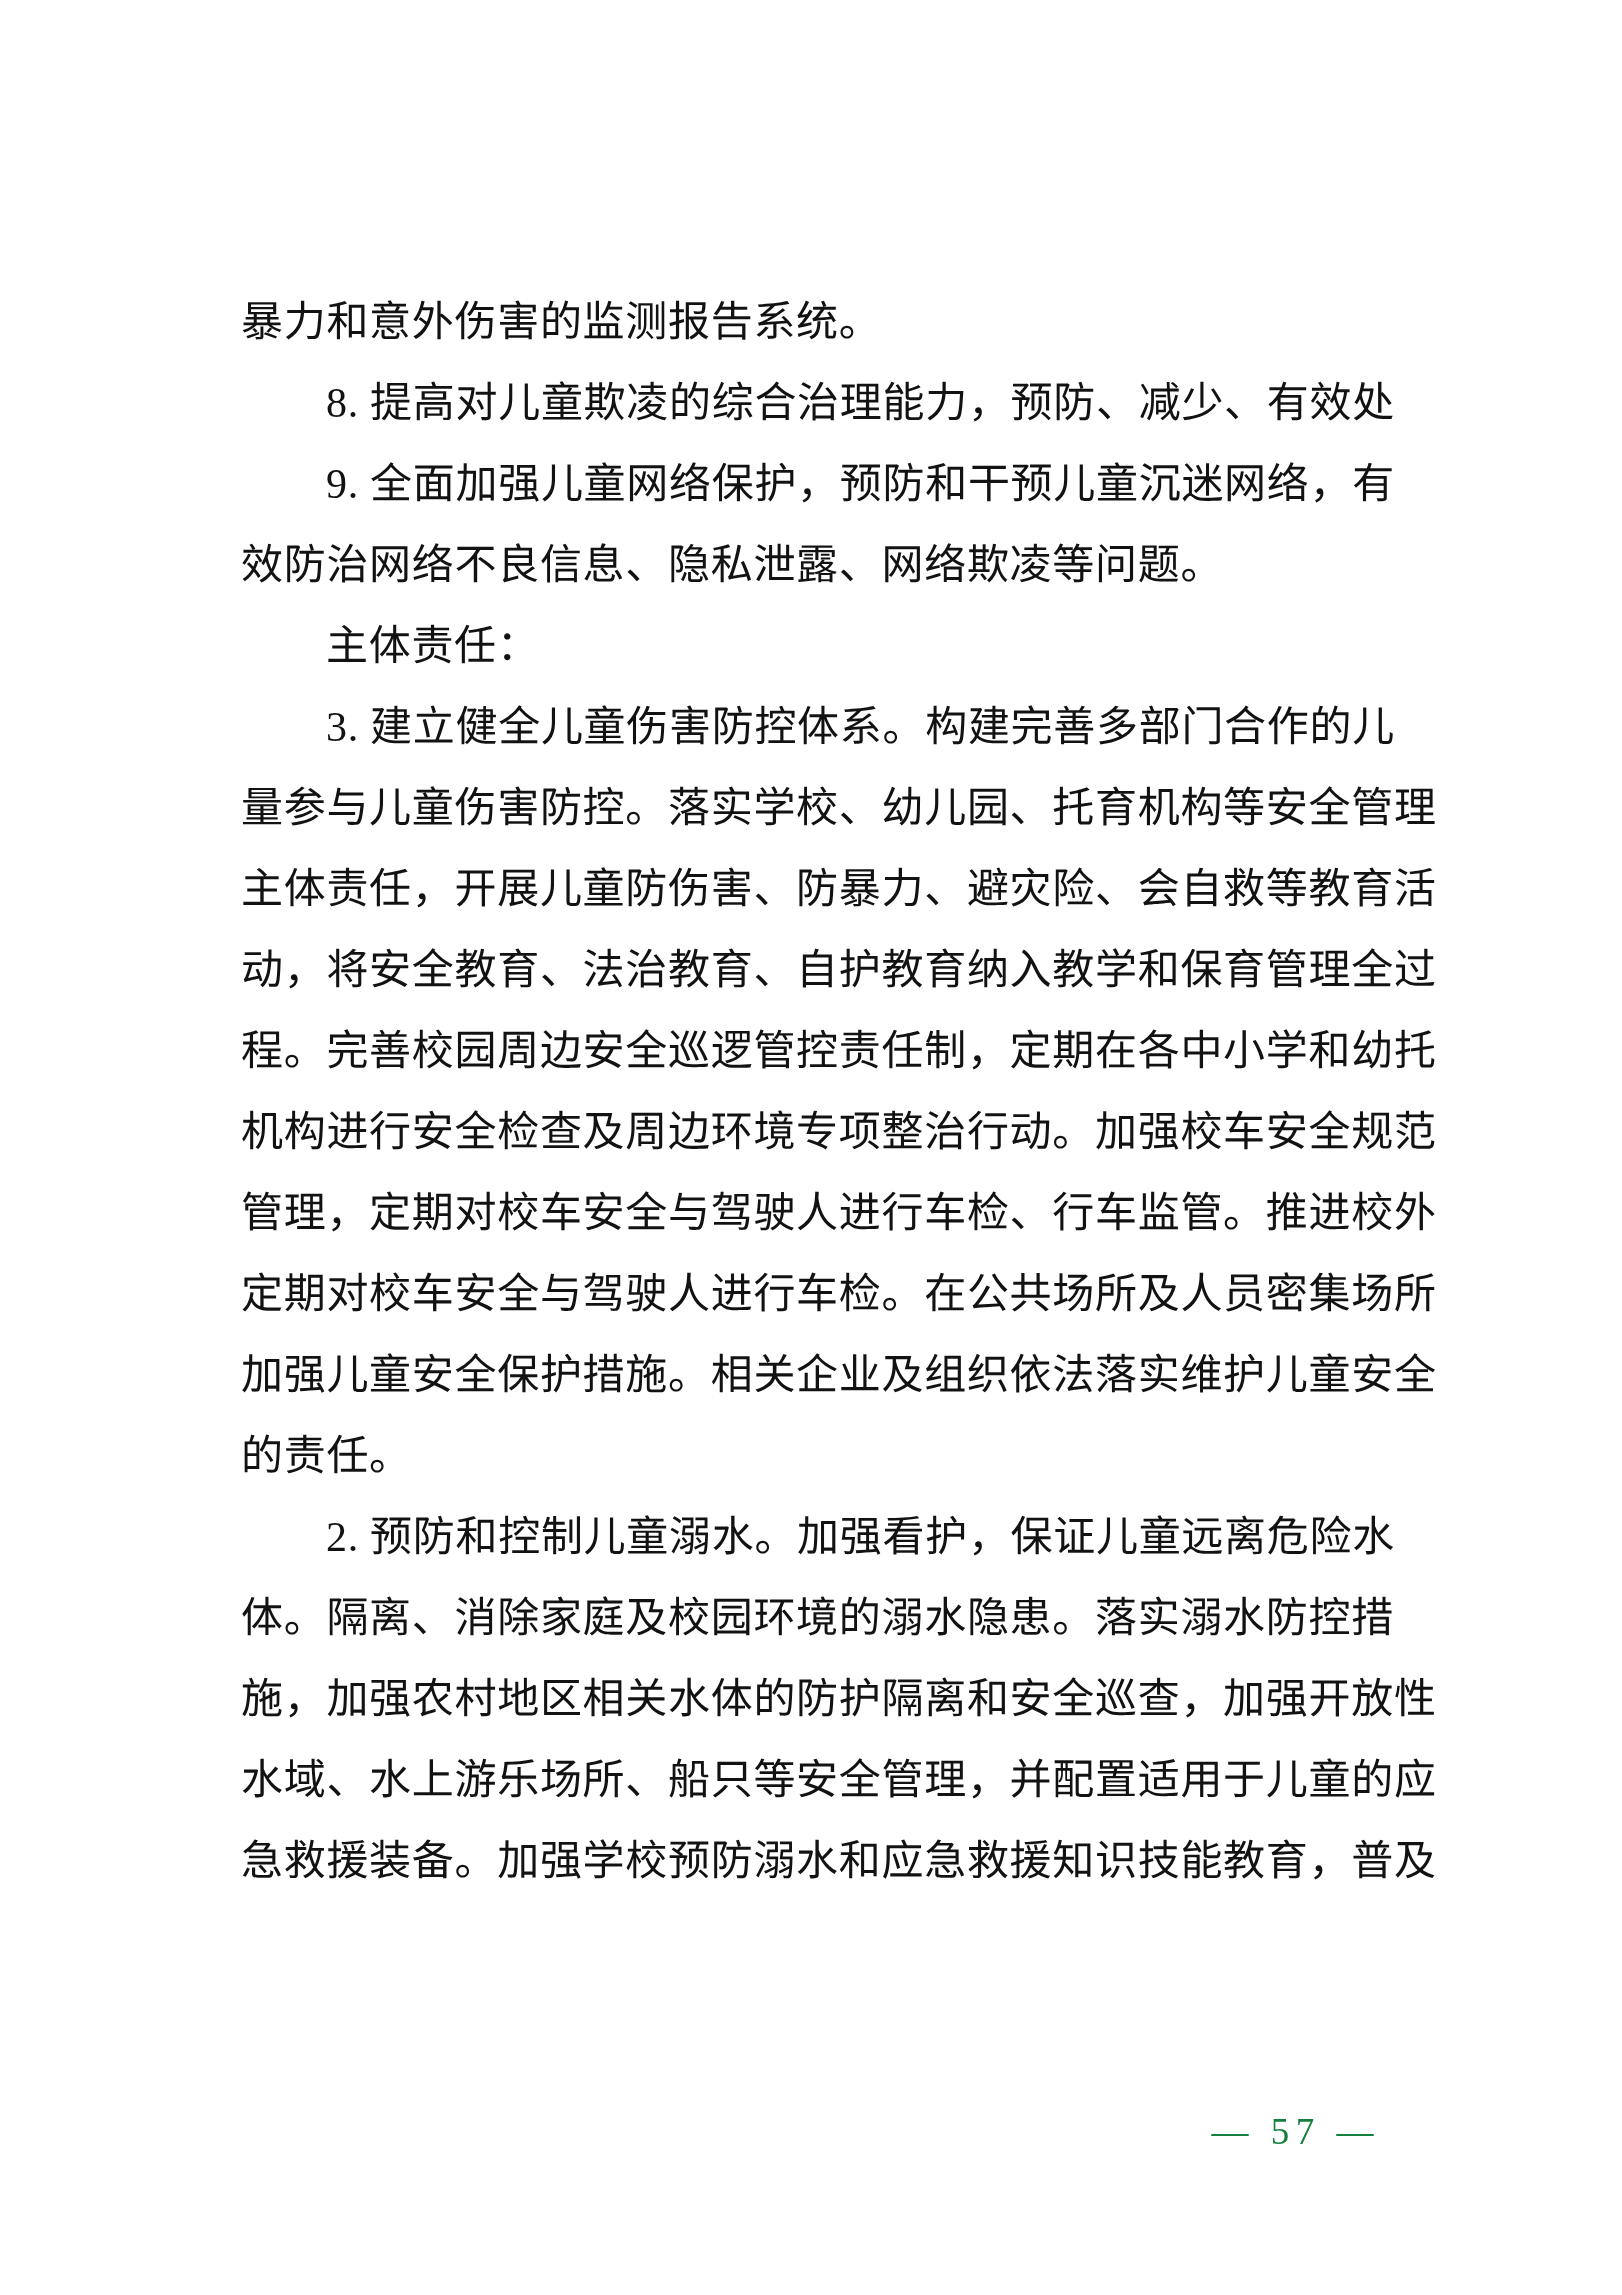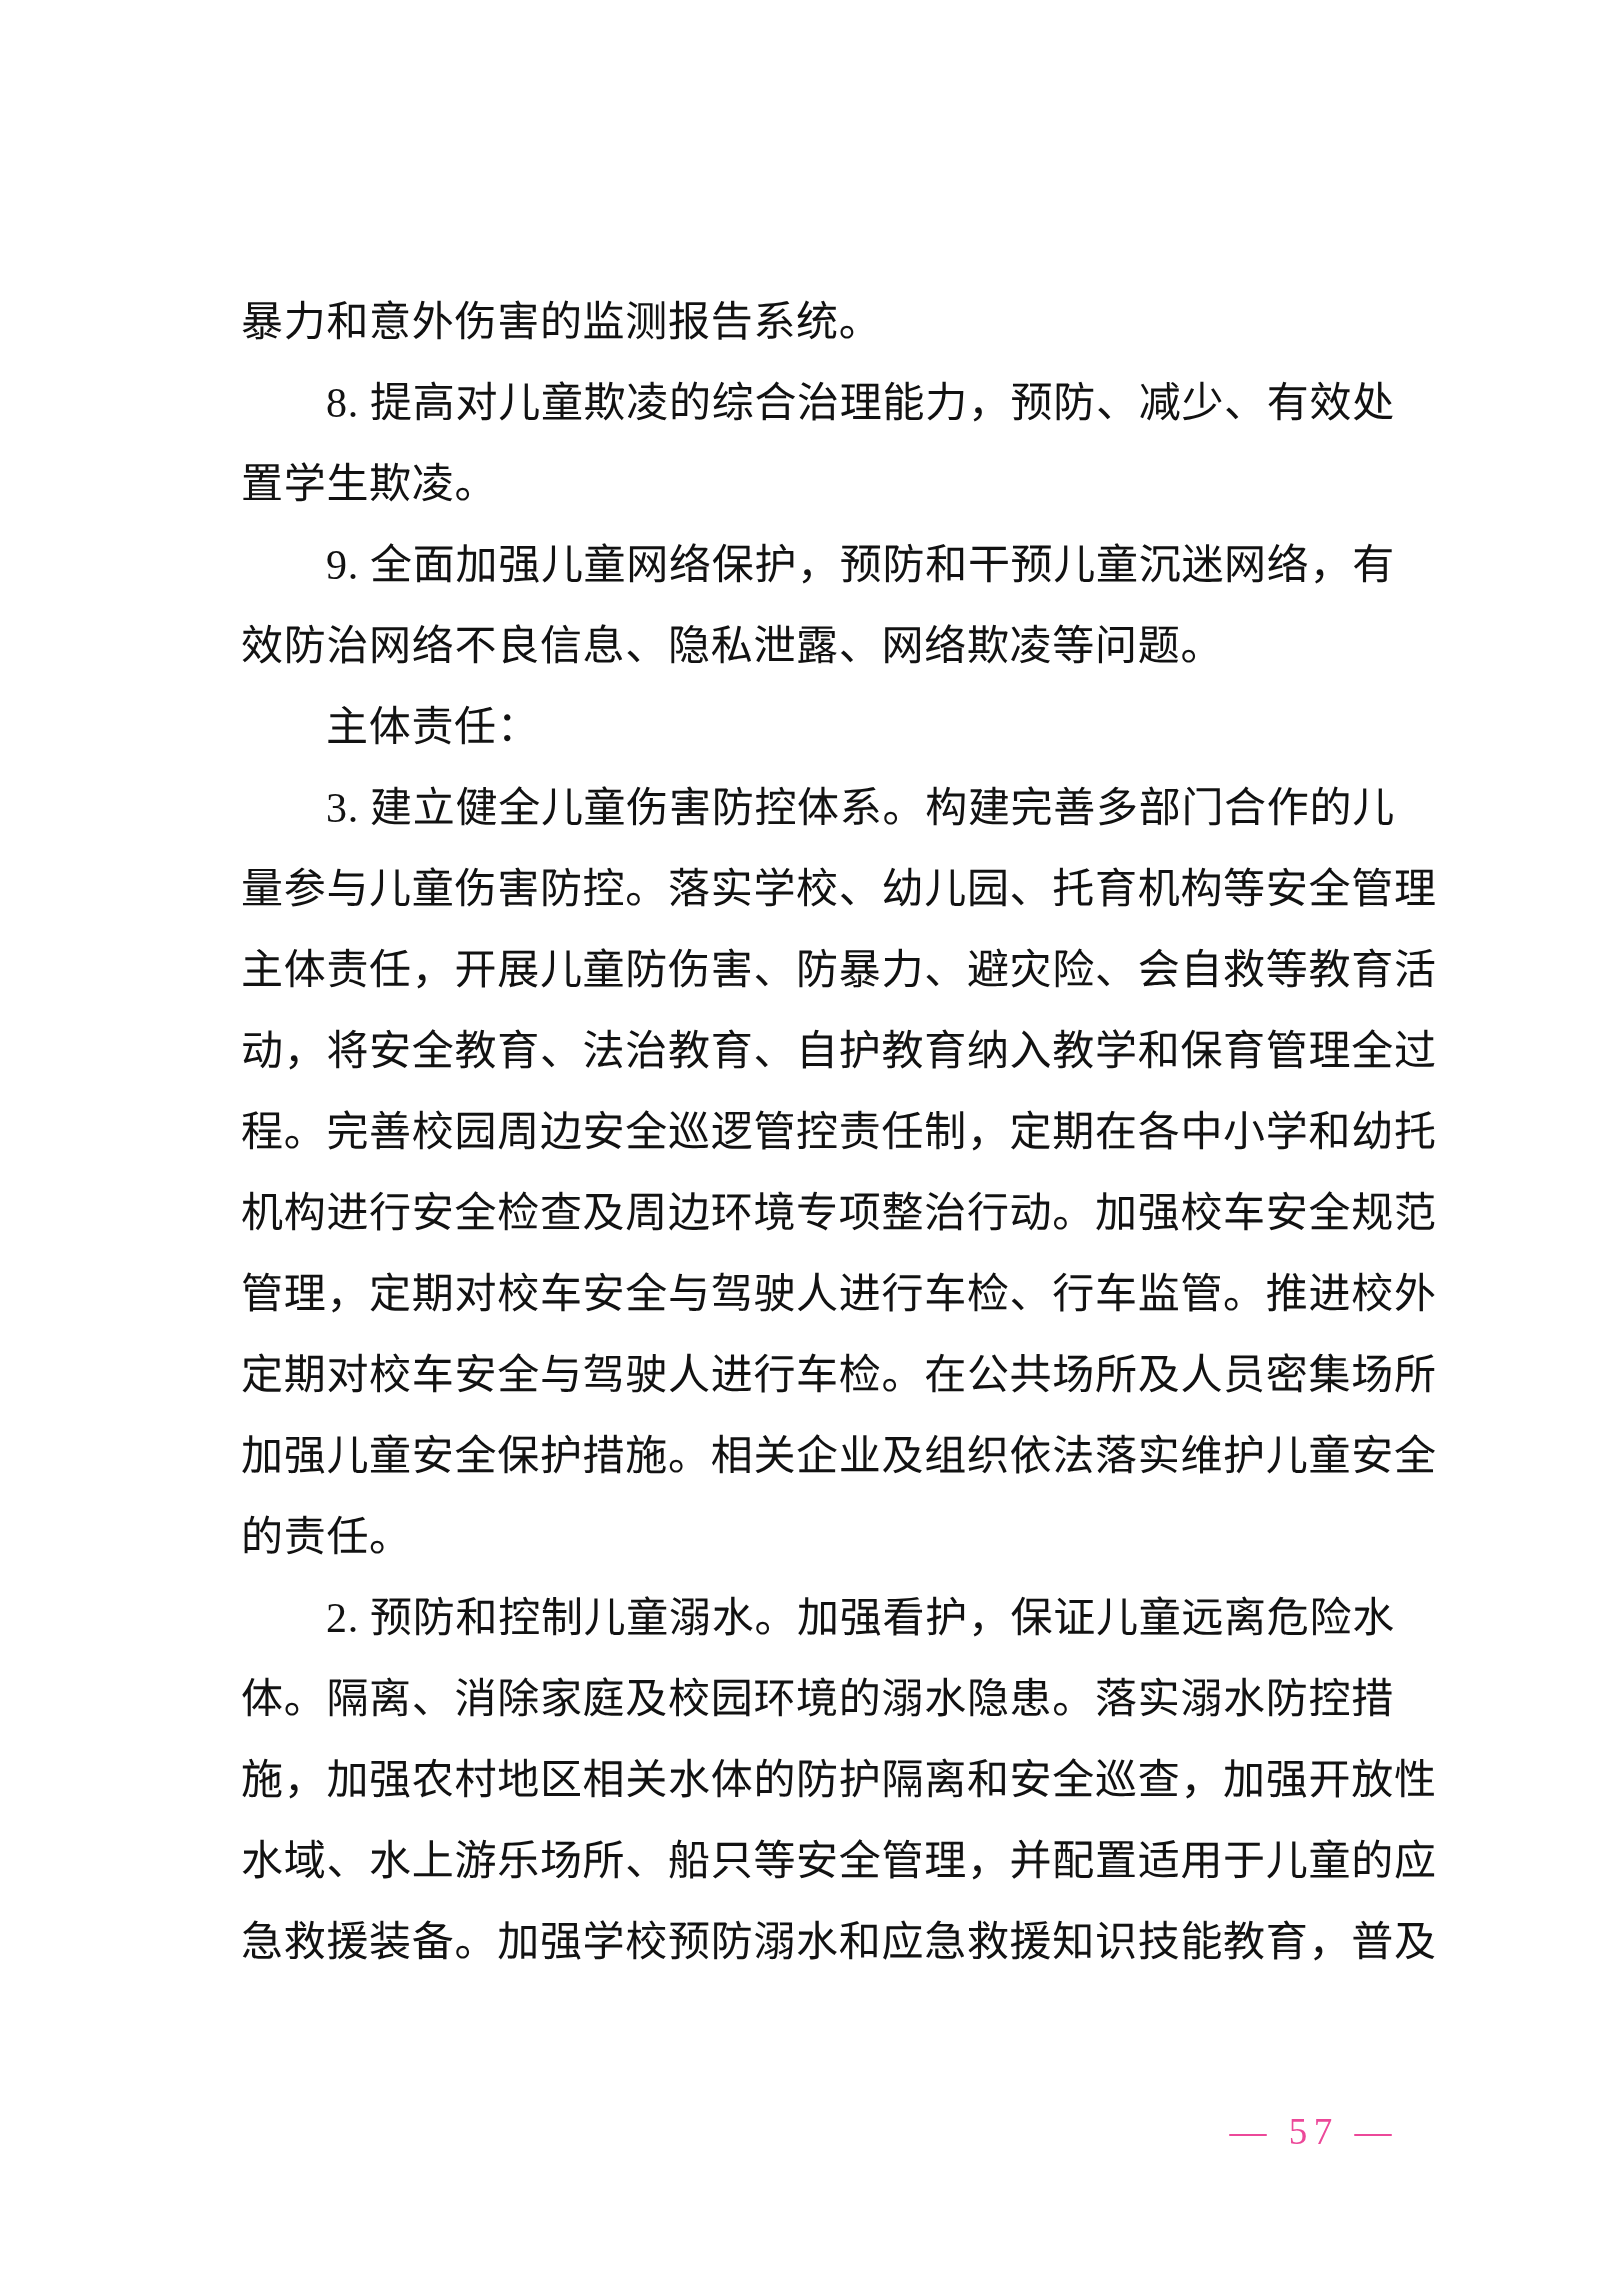--- a/index.html
+++ b/index.html
@@ -30,36 +30,35 @@
     letter-spacing: 0.7px;
     white-space: nowrap;
     font-weight: 400;
   }
   .line.indent {
     padding-left: 85px;
   }
   .page-number {
     position: absolute;
     top: 2110px;
-    right: 225px;
+    right: 243px;
     font-size: 37px;
     line-height: 43px;
     letter-spacing: 6.5px;
     white-space: nowrap;
-    color: #ec4899;
+    color: #15803d;
   }
 </style>
 </head>
 <body>
 
 <div class="page">
   <div class="text-block">
     <div class="line">暴力和意外伤害的监测报告系统。</div>
     <div class="line indent">8. 提高对儿童欺凌的综合治理能力，预防、减少、有效处</div>
-    <div class="line">置学生欺凌。</div>
     <div class="line indent">9. 全面加强儿童网络保护，预防和干预儿童沉迷网络，有</div>
     <div class="line">效防治网络不良信息、隐私泄露、网络欺凌等问题。</div>
     <div class="line indent">主体责任：</div>
     <div class="line indent">3. 建立健全儿童伤害防控体系。构建完善多部门合作的儿</div>
     <div class="line">量参与儿童伤害防控。落实学校、幼儿园、托育机构等安全管理</div>
     <div class="line">主体责任，开展儿童防伤害、防暴力、避灾险、会自救等教育活</div>
     <div class="line">动，将安全教育、法治教育、自护教育纳入教学和保育管理全过</div>
     <div class="line">程。完善校园周边安全巡逻管控责任制，定期在各中小学和幼托</div>
     <div class="line">机构进行安全检查及周边环境专项整治行动。加强校车安全规范</div>
     <div class="line">管理，定期对校车安全与驾驶人进行车检、行车监管。推进校外</div>

